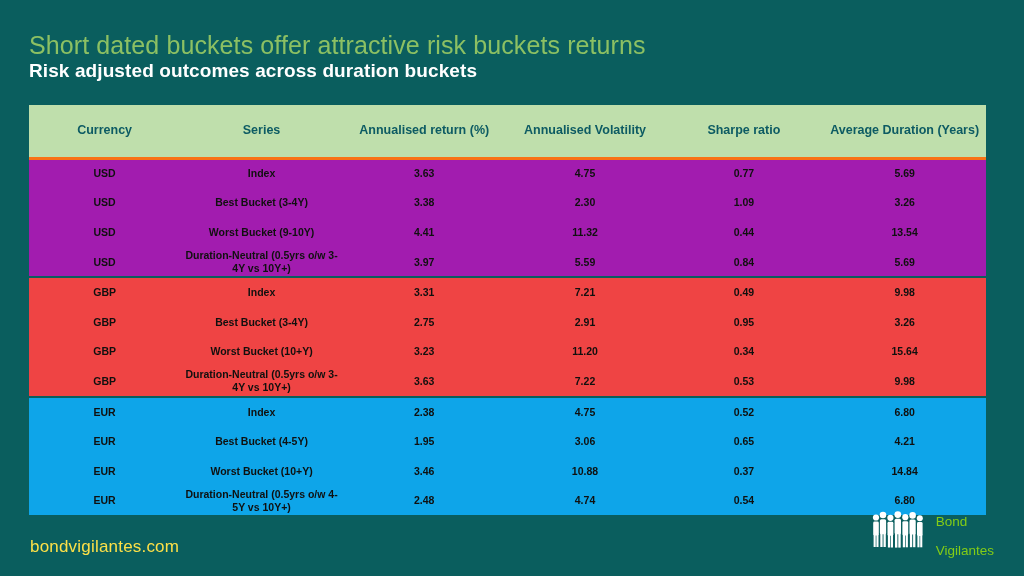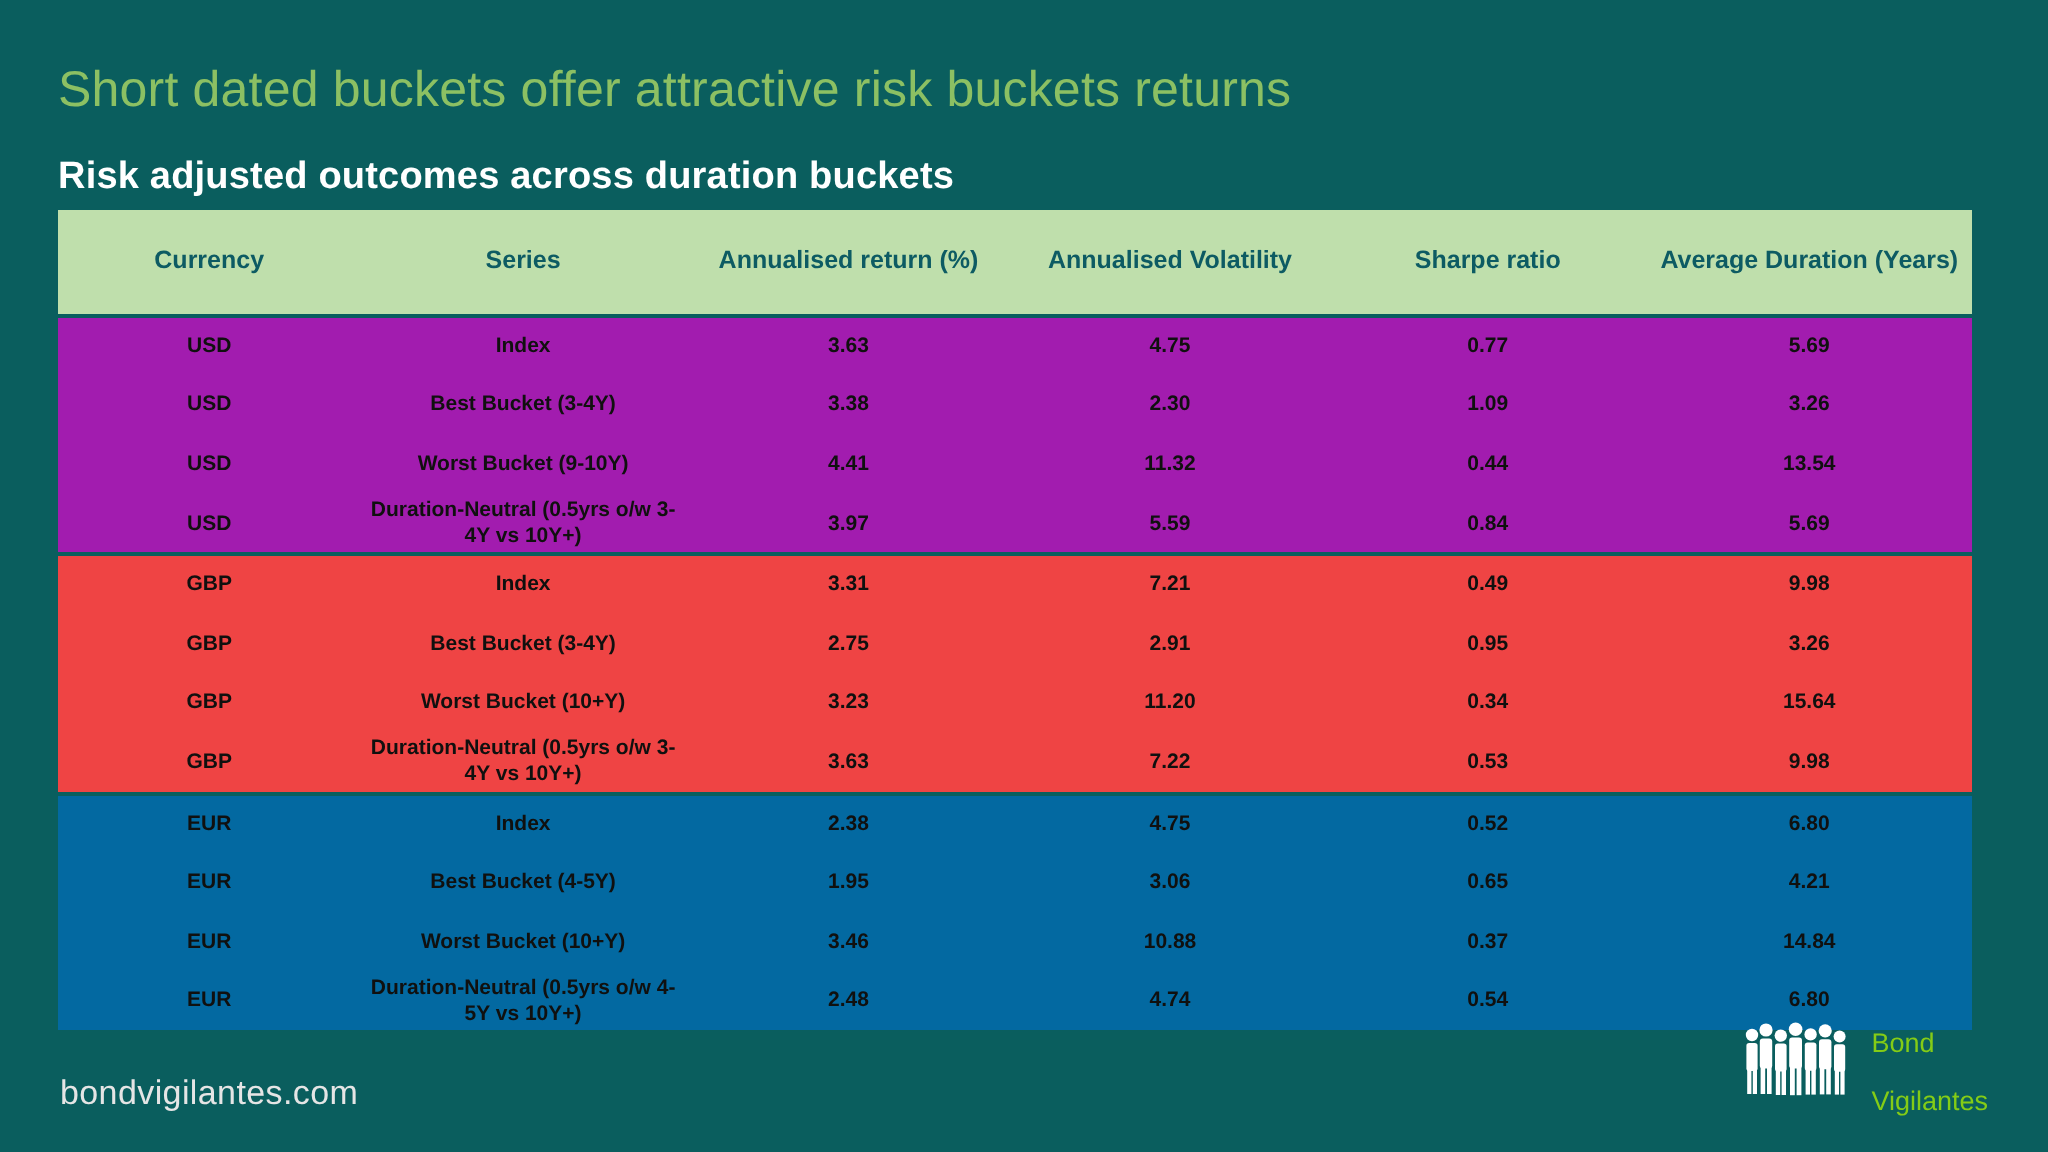--- a/index.html
+++ b/index.html
@@ -10,21 +10,21 @@
     position:relative;
   }
   .slide { position:absolute; inset:0; }
 
   .title {
     position:absolute; left:29px; top:31px;
     font-size:25px; font-weight:400; color:#8cc063;
     letter-spacing:0.1px; white-space:nowrap;
   }
   .subtitle {
-    position:absolute; left:29px; top:78px;
+    position:absolute; left:29px; top:60px;
     font-size:19px; font-weight:700; color:#ffffff;
     letter-spacing:0.1px; white-space:nowrap;
   }
 
   .table-wrap {
     position:absolute; left:29px; top:105px;
     width:957px; height:412px;
   }
   table { width:100%; height:100%; border-collapse:collapse; table-layout:fixed; }
 
@@ -39,46 +39,46 @@
     background:#bfdfac;
     color:#0d5b63;
     font-size:12.5px;
     font-weight:700;
     text-align:center;
     vertical-align:middle;
     height:53px;
     line-height:1.25;
     padding:2px 6px;
   }
-  thead tr { border-bottom:1px solid #f97316; }
+  thead tr { border-bottom:3px solid #f97316; }
 
   tbody td {
     font-size:10.5px;
     font-weight:700;
     color:#10100f;
     text-align:center;
     vertical-align:middle;
     height:29.5px;
     line-height:1.22;
     padding:1px 5px;
   }
   tbody td.series { font-size:10.5px; }
 
   tr.grp-usd td { background:#a21caf; }
   tr.grp-gbp td { background:#ef4444; }
-  tr.grp-eur td { background:#0369a1; }
+  tr.grp-eur td { background:#0ea5e9; }
 
   tr.grp-usd.first td { border-top:2px solid #0a5e5e; }
   tr.grp-gbp.first td { border-top:2px solid #0a5e5e; }
   tr.grp-eur.first td { border-top:2px solid #0a5e5e; }
   tr.last-row td { border-bottom:2px solid #0a5e5e; }
 
   .footer-url {
     position:absolute; left:30px; bottom:19px;
-    font-size:17px; color:#e5e5e5; font-weight:400;
+    font-size:17px; color:#fde047; font-weight:400;
     letter-spacing:0.2px;
   }
   .logo {
     position:absolute; right:30px; bottom:18px;
     display:flex; align-items:center; gap:7px;
   }
   .logo-mark { width:58px; height:40px; display:block; }
   .logo-text {
     color:#84cc16; font-size:13.5px; font-weight:400;
     line-height:1.06; text-align:left; white-space:pre-line;

